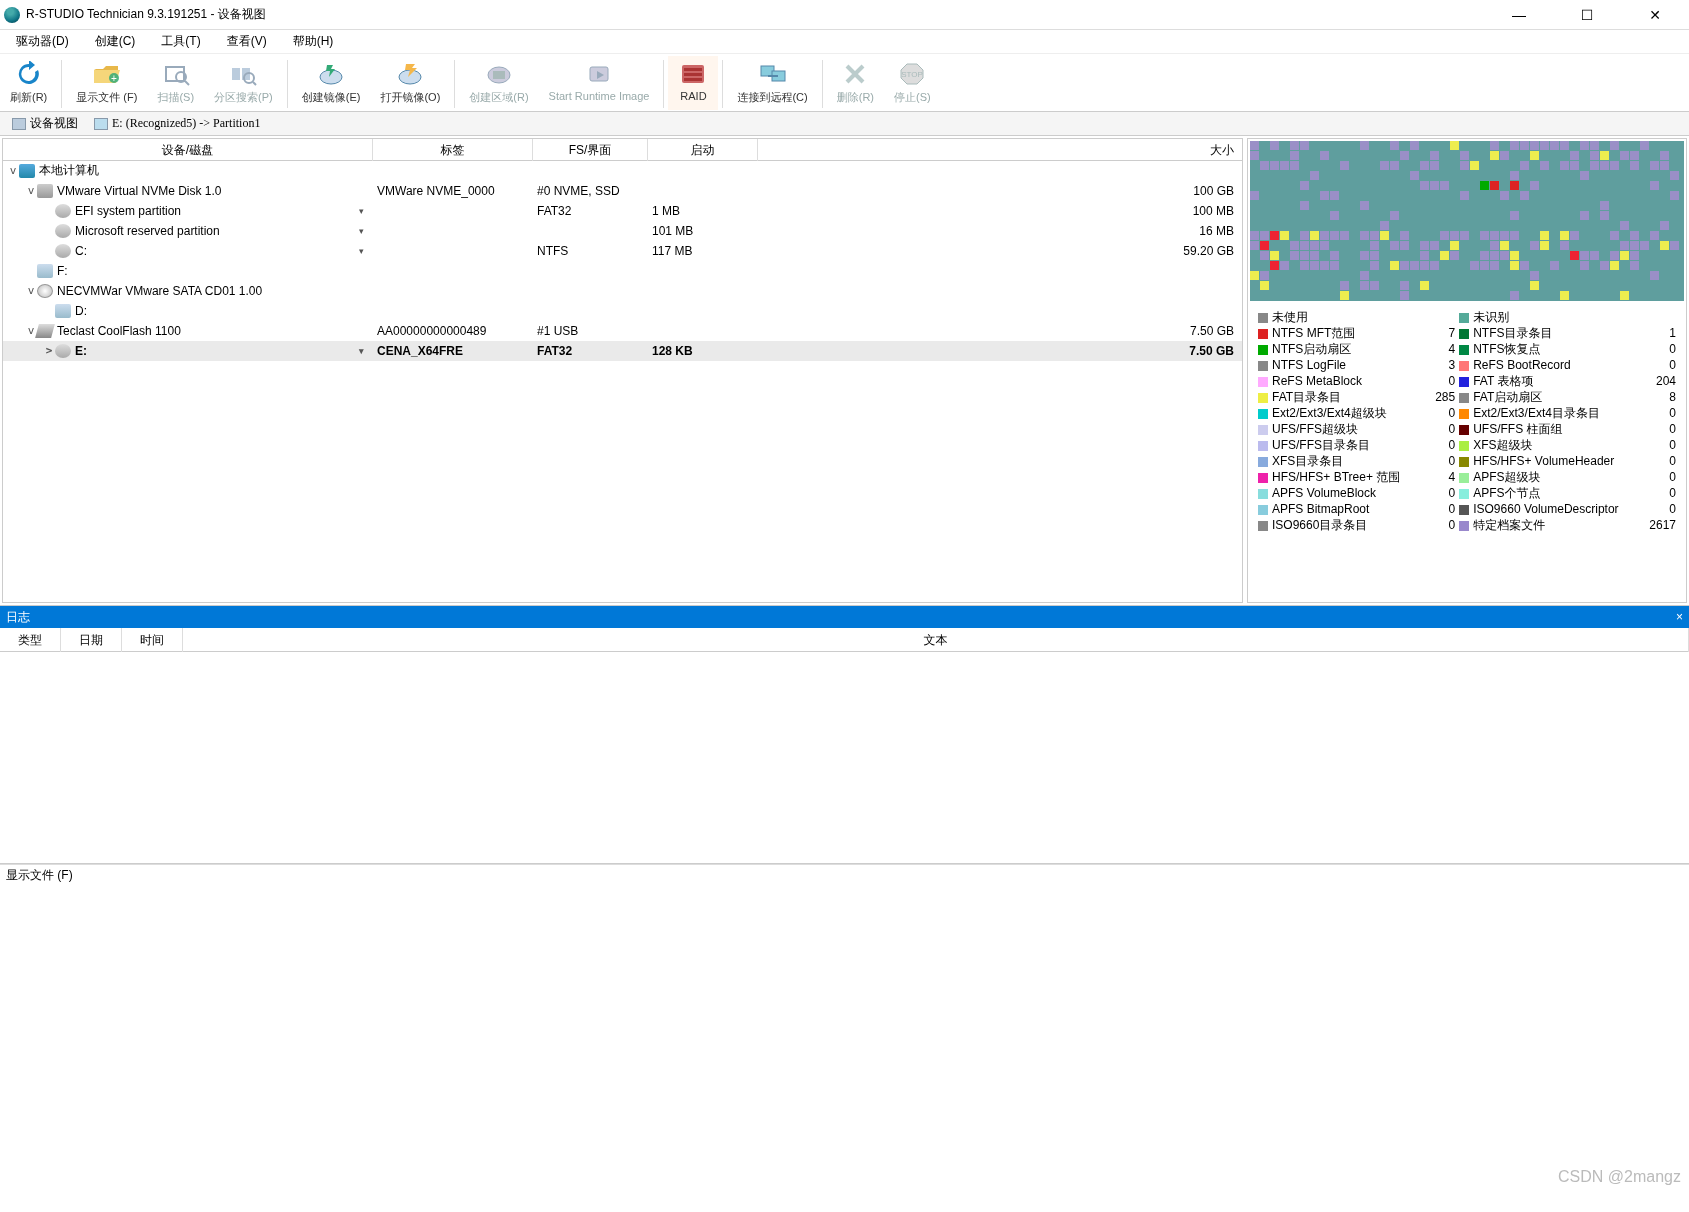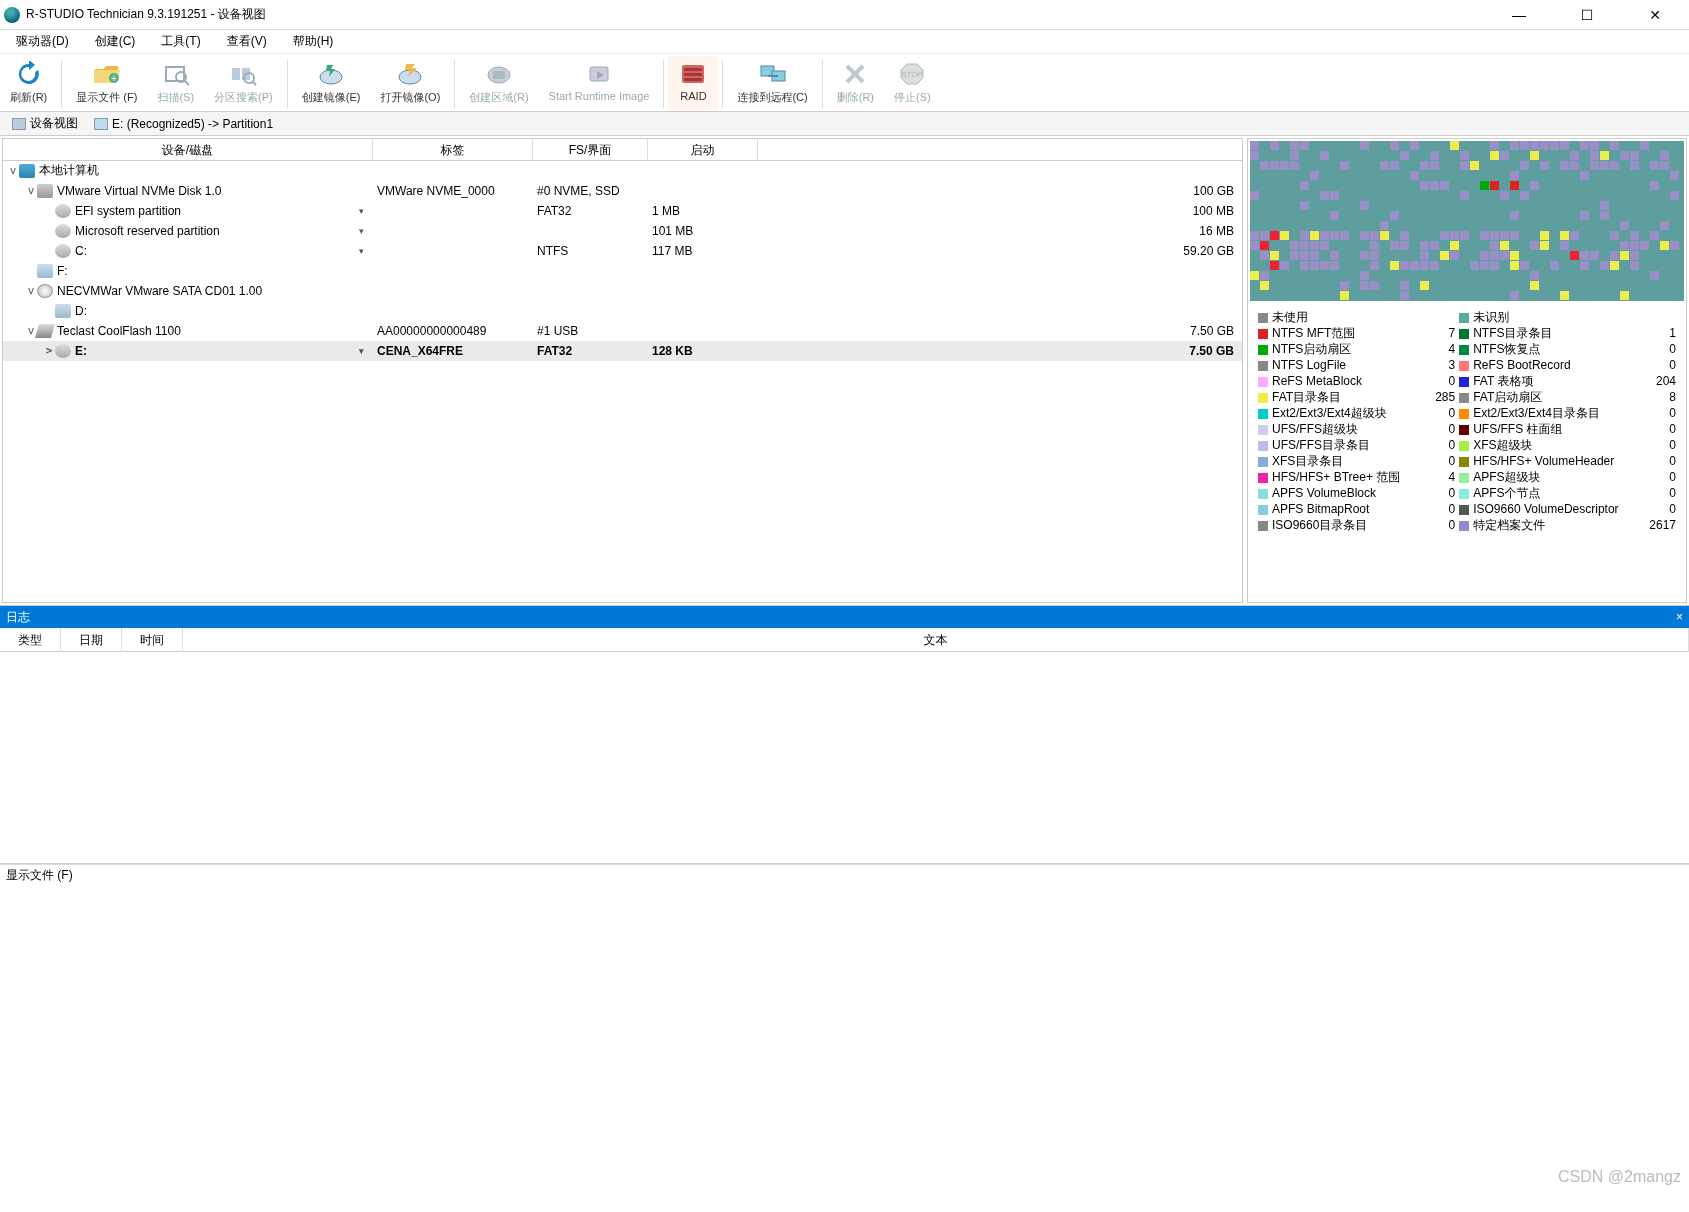--- a/index.html
+++ b/index.html
@@ -232,31 +232,32 @@
   </div>
 </div>
 
 <div class="navtabs">
   <div class="nt">
       <span class="ico"></span>
       <span>设备视图</span>
     </div>
   <div class="nt">
       <span class="ico" style="background:#bde"></span>
-      <span style="font-family:Liberation Sans, sans-serif">E: (Recognized5) -&gt; Partition1</span>
+      <span style="font-family:Liberation Serif, serif">E: (Recognized5) -&gt; Partition1</span>
     </div>
 </div>
 
 <div class="main">
   <div class="left">
     <div class="thead">
       <div class="th c-dev">设备/磁盘</div>
       <div class="th c-label">标签</div>
       <div class="th c-fs">FS/界面</div>
       <div class="th c-start">启动</div>
+      <div class="th c-size">大小</div>
     </div>
     <div class="tbody" id="tree-body">
         <div class="row">
           <div class="cell c-dev" style="padding-left:4px">
             <span class="tw">v</span>
             <span class="ico-sm ico-pc"></span>
             <span>本地计算机</span>
           </div>
           <div class="cell c-label"></div>
           <div class="cell c-fs"></div>

